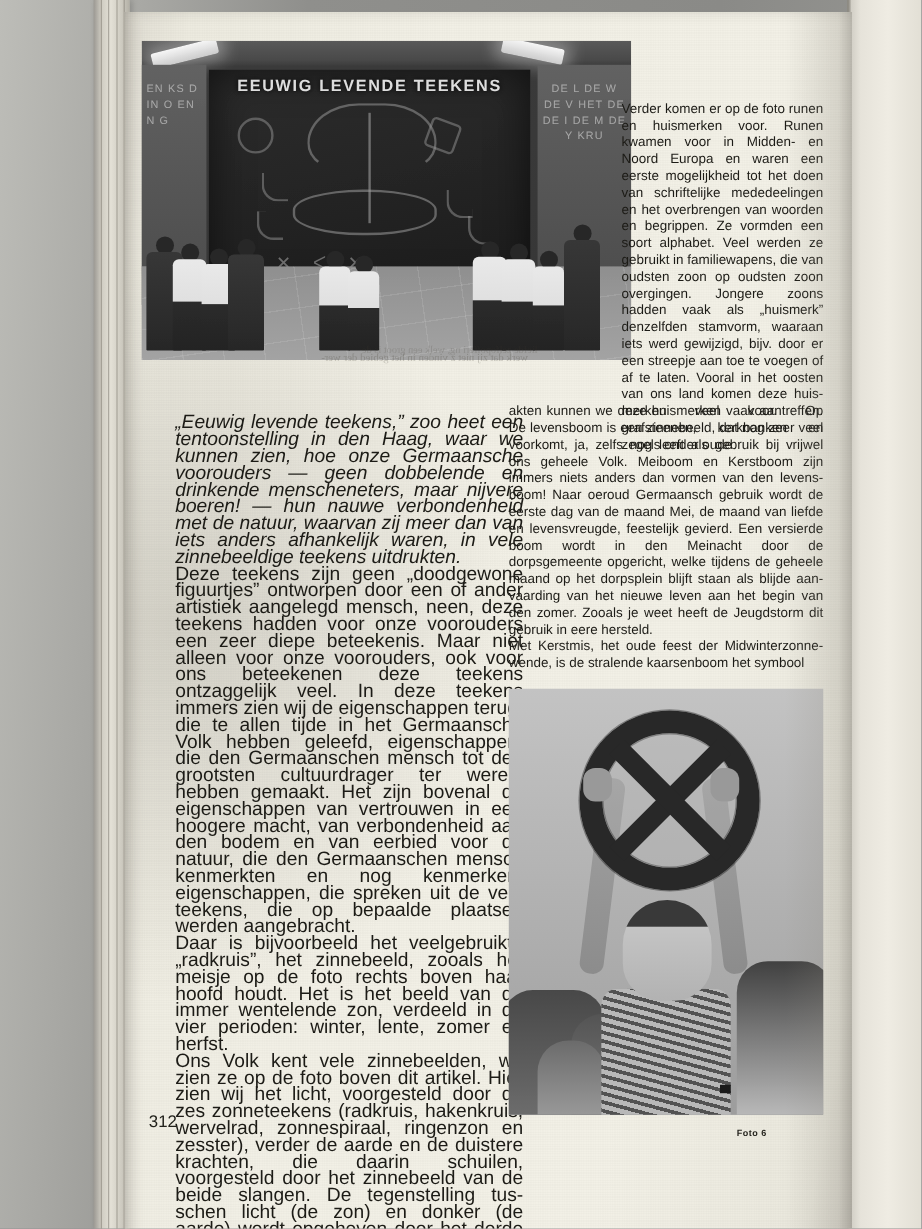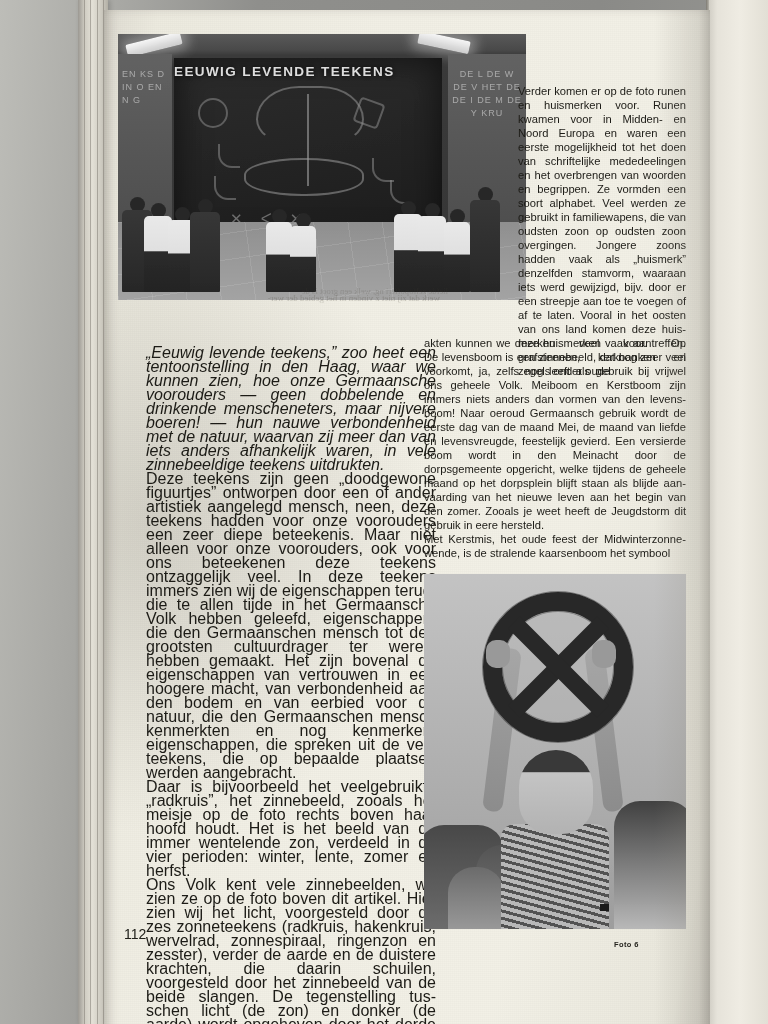--- a/index.html
+++ b/index.html
@@ -142,20 +142,21 @@
     width: 268px;
     height: 190px;
     background: linear-gradient(170deg,#2f2f2f,#262626 60%,#1f1f1f);
     box-shadow: inset 0 0 34px rgba(0,0,0,0.55);
   }
   .panel-title {
     position: absolute;
     left: 0;
     right: 0;
     top: 6px;
+    text-align: center;
     color: #e9e8e2;
     font-family: "Liberation Sans", sans-serif;
     font-weight: 700;
     font-size: 13.5px;
     letter-spacing: 1.4px;
     text-shadow: 0 0 4px rgba(0,0,0,0.8);
     opacity: 0.93;
   }
   .tree {
     position: absolute;
@@ -603,18 +604,18 @@
         <div class="arm right"></div>
         <div class="wheel">
           <span class="spoke a"></span>
           <span class="spoke b"></span>
         </div>
         <div class="hand left"></div>
         <div class="hand right"></div>
         <div class="photo-speck"></div>
       </div>
 
-      <div class="page-number">112</div>
+      <div class="page-number">312</div>
       <div class="photo-caption">Foto 6</div>
 
     </div>
   </div>
 </div>
 
 </body></html>

